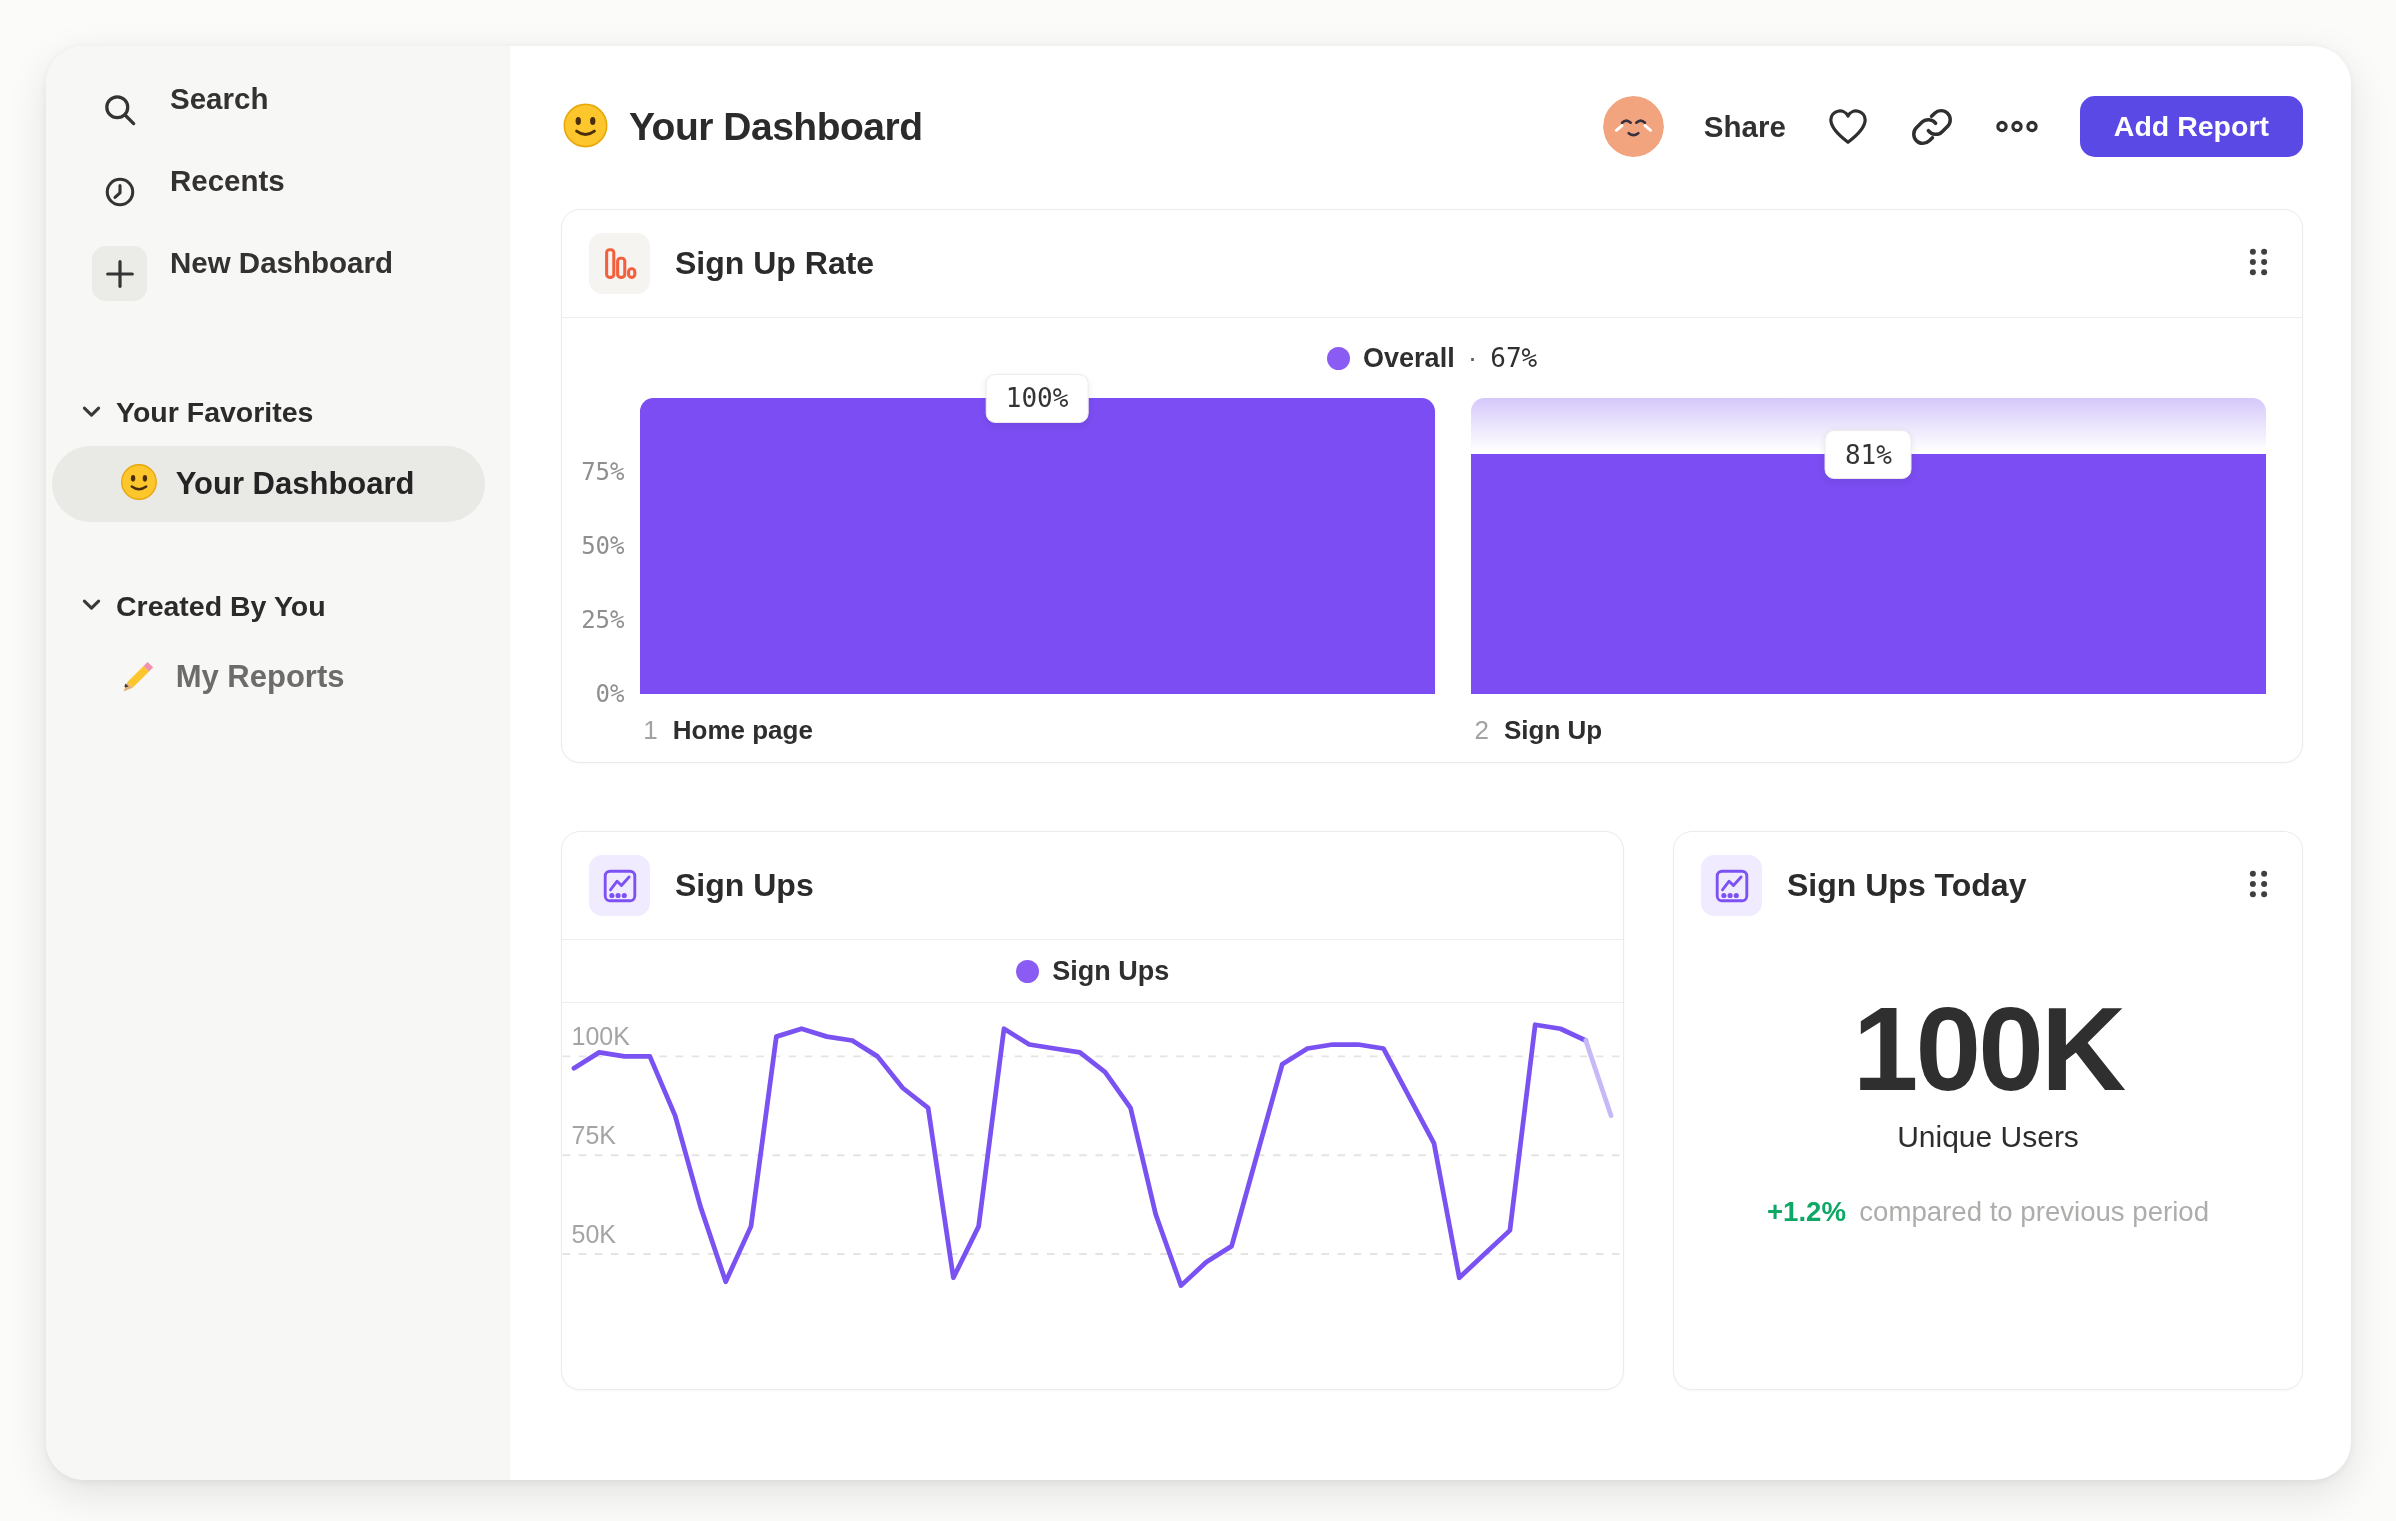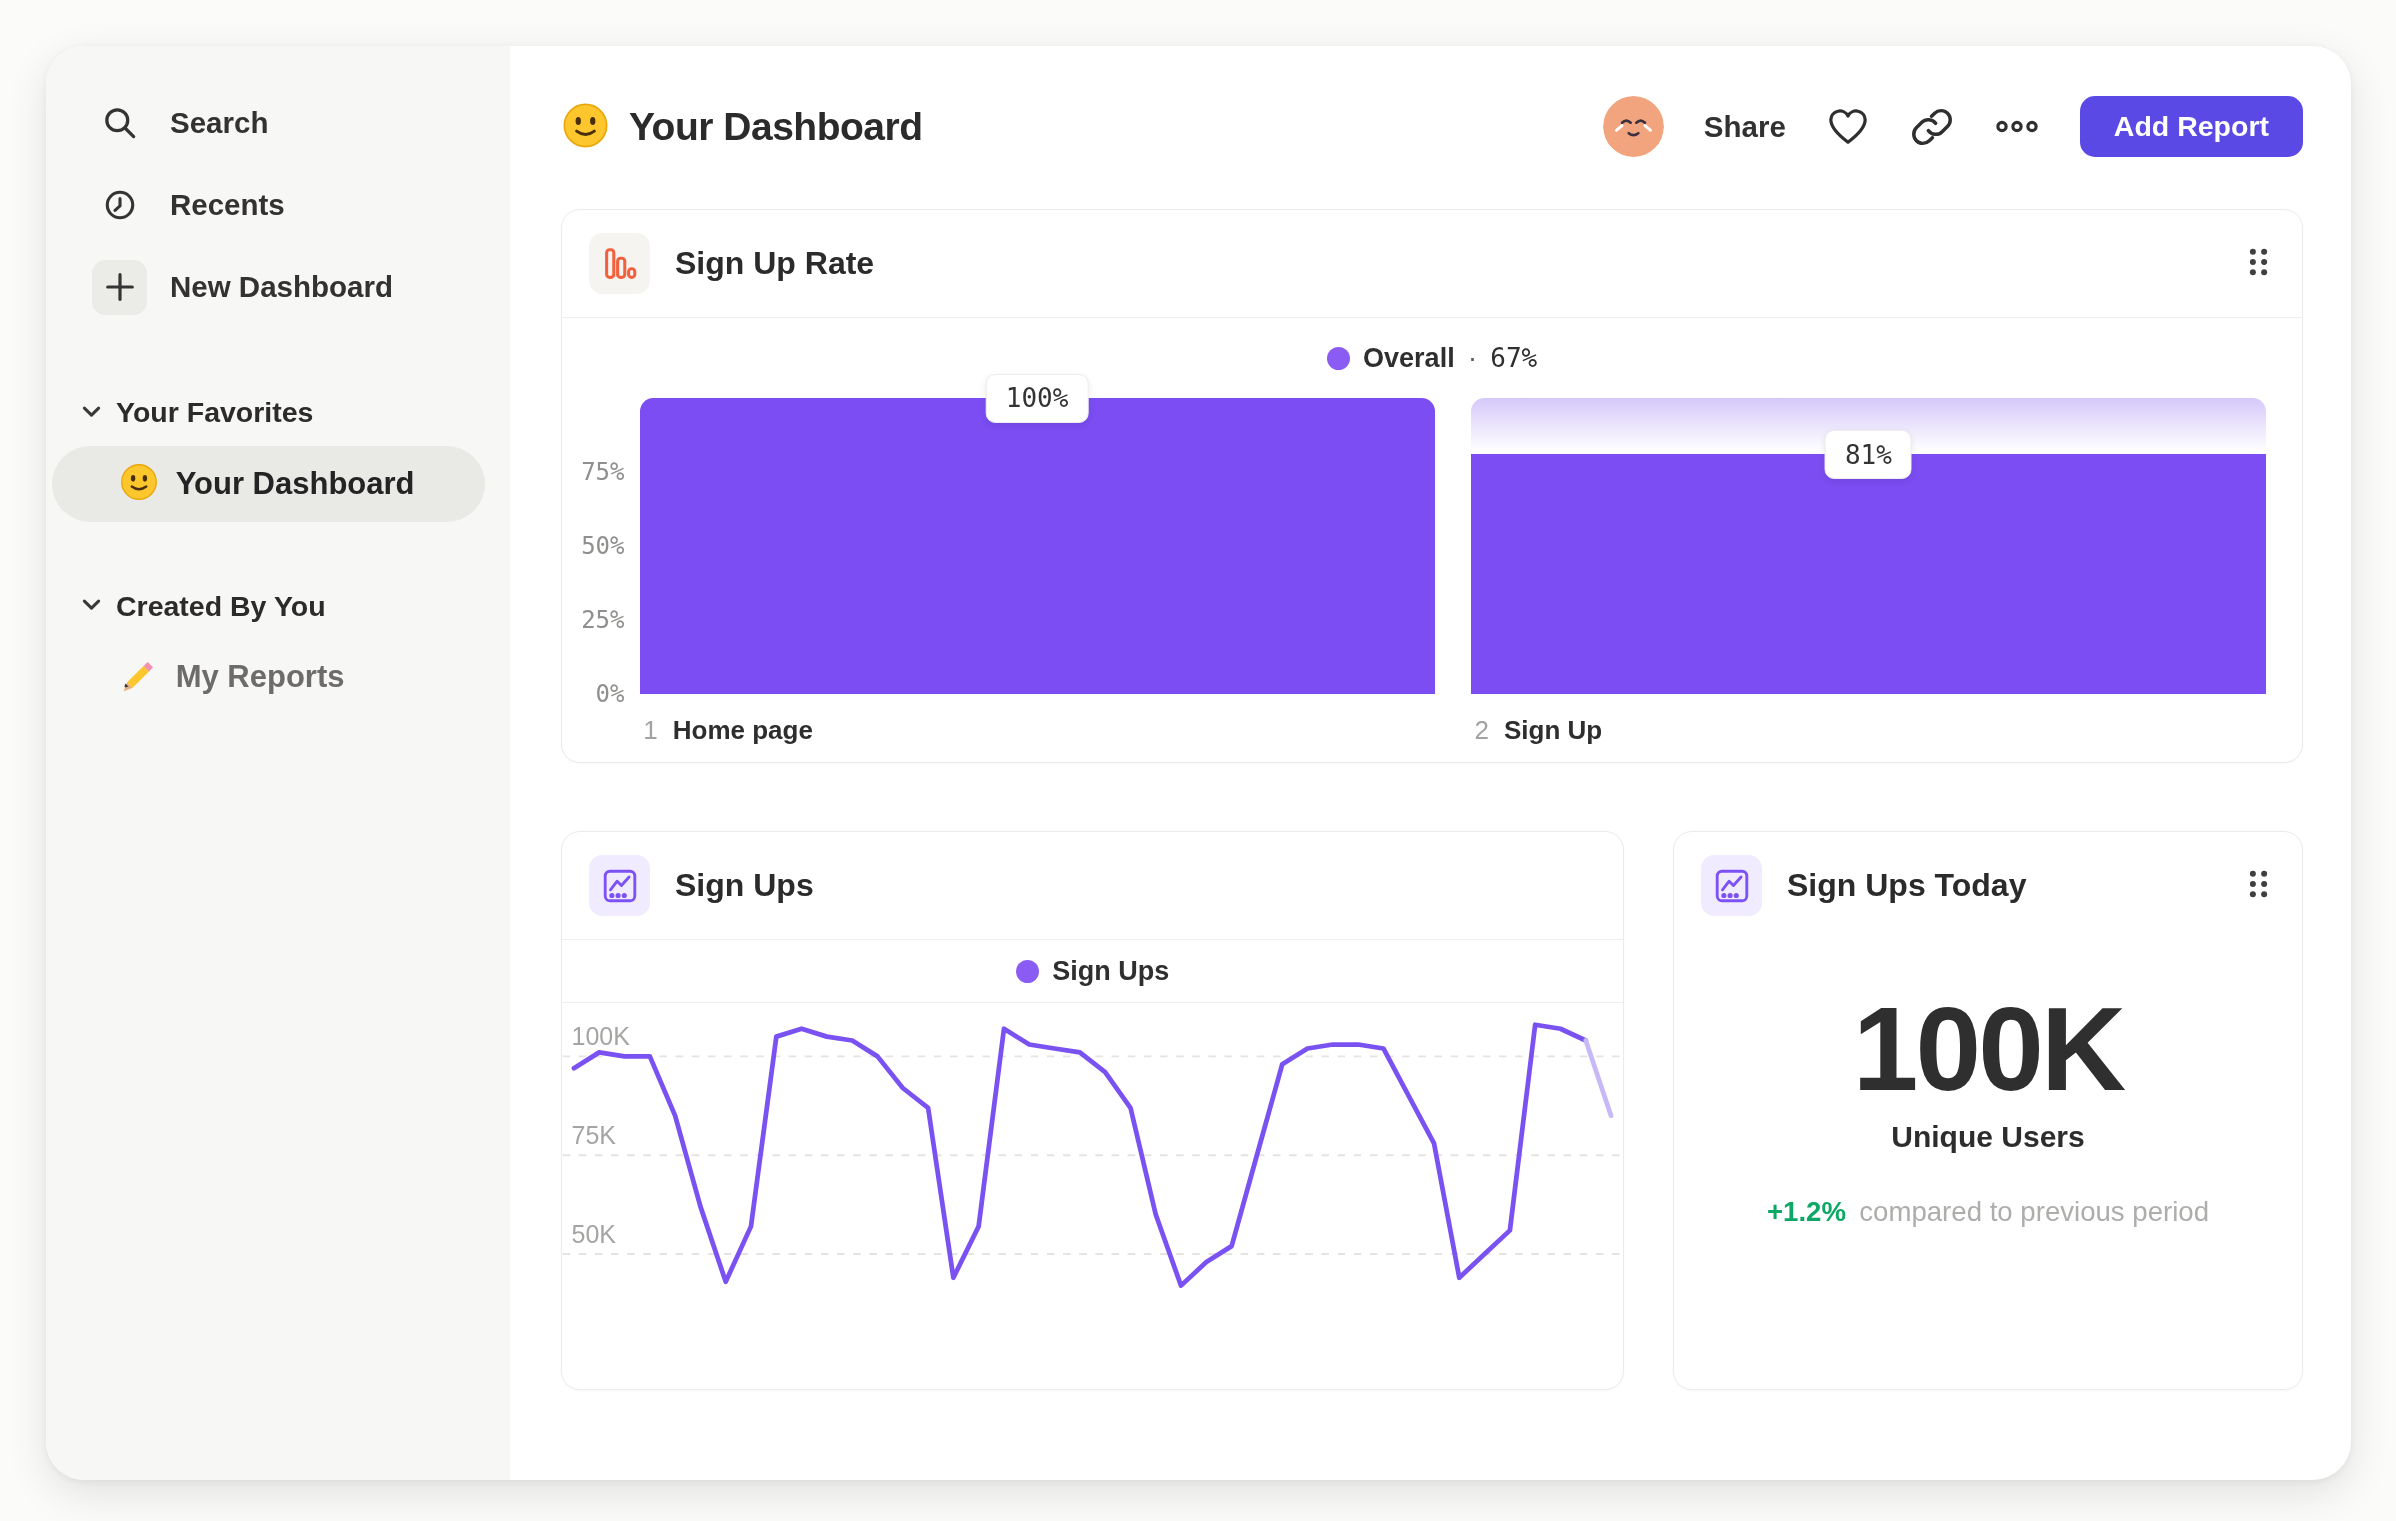--- a/index.html
+++ b/index.html
@@ -16,21 +16,21 @@
   .window {
     position:absolute; left:46px; top:46px; width:2305px; height:1434px;
     background:#ffffff; border-radius:38px;
     box-shadow:0 13.3px 42px rgba(0,0,0,.10), 0 1.9px 7.6px rgba(0,0,0,.05);
     display:flex; overflow:hidden;
   }
 
   
   .sidebar { width:464px; background:#f7f7f5; flex-shrink:0; padding-top:36px; }
   .nav-item {
-    display:flex; align-items:center; height:82px; padding-left:46px; gap:23px;
+    display:flex; height:82px; padding-left:46px; gap:23px;
     cursor:pointer;
   }
   .nav-icon-box { width:55px; height:55px; display:flex; align-items:center; justify-content:center; border-radius:13.3px; }
   .nav-icon-box.boxed { background:#ebebe8; }
   .nav-label { font-size:29.5px; font-weight:600; color:#333231; }
 
   .section { margin-top:57px; }
   .section-header { display:flex; align-items:center; gap:15px; padding-left:36px; height:55px; cursor:pointer; }
   .section-title { font-size:28.5px; font-weight:700; color:#2c2b2a; }
   .side-item {
@@ -103,21 +103,21 @@
   .plot { position:relative; height:340px; }
   .plot svg { display:block; }
   .plot-ylabel { position:absolute; left:9.5px; font-size:25px; color:#a5a4a2; }
   .xlabels { position:relative; height:49px; border-top:1px solid #f0efed; }
   .xlabels span { position:absolute; top:11.4px; font-size:26px; color:#9b9a98; white-space:nowrap; }
 
   
   .number-card { width:630px; height:559px; display:flex; flex-direction:column; }
   .number-content { flex:1; display:flex; flex-direction:column; align-items:center; padding-top:46px; }
   .big-number { font-size:118px; font-weight:700; color:#2f2f2f; letter-spacing:-2.9px; line-height:1.1; }
-  .big-number-label { font-size:30px; font-weight:700; color:#2d2d2d; margin-top:5.7px; }
+  .big-number-label { font-size:30px; font-weight:400; color:#2d2d2d; margin-top:5.7px; }
   .delta-row { margin-top:42px; display:flex; gap:13.3px; align-items:baseline; }
   .delta { font-size:27.6px; font-weight:700; }
   .delta-note { font-size:27.6px; color:#adadab; }
 </style>
 </head>
 <body>
 
 <div class="window">
 
   <div class="sidebar">

